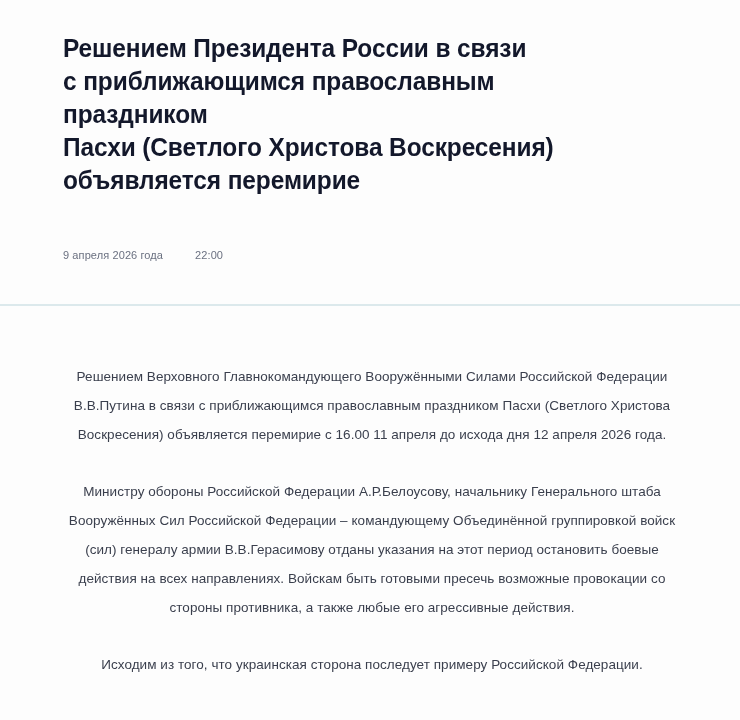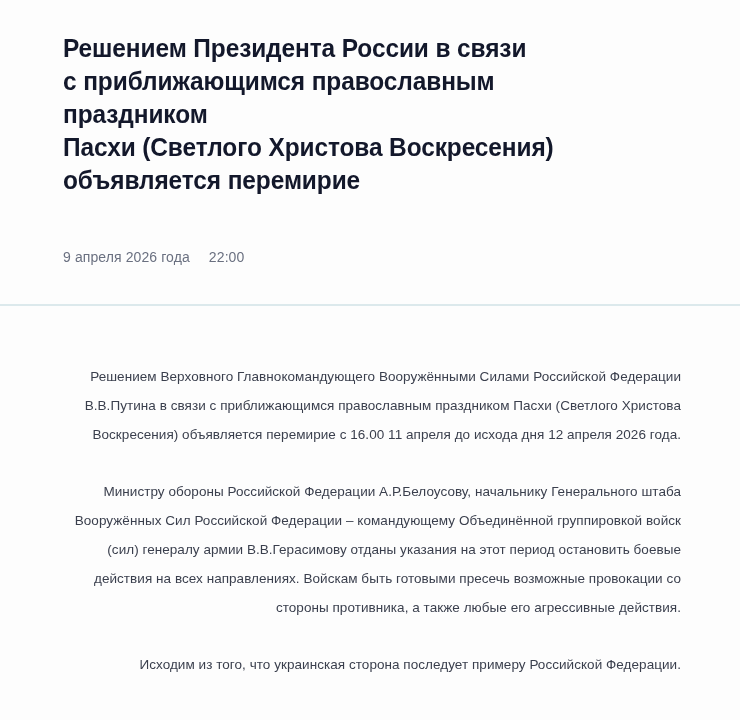--- a/index.html
+++ b/index.html
@@ -41,29 +41,29 @@
     max-width: 620px;
     transform: scaleX(0.94);
     transform-origin: left top;
     white-space: pre-line;
   }
 
   .meta-row {
     margin-top: 52px;
     display: flex;
     align-items: baseline;
-    font-size: 14px;
+    font-size: 11px;
     color: #6a7080;
     letter-spacing: 0.1px;
   }
   .meta-date {
     white-space: nowrap;
   }
   .meta-time {
-    margin-left: 19px;
+    margin-left: 32px;
     white-space: nowrap;
   }
 
   
   .divider {
     position: absolute;
     left: 0;
     top: 304px;
     width: 740px;
     height: 2px;
@@ -77,21 +77,21 @@
     left: 63px;
     width: 618px;
   }
 
   .para {
     margin: 0 0 28px 0;
     font-size: 13.5px;
     line-height: 29px;
     color: #3a3f4d;
     letter-spacing: 0.05px;
-    text-align: right;
+    text-align: center;
   }
   .para:last-child {
     margin-bottom: 12px;
   }
 </style>
 </head>
 <body>
 
 <div class="page">
 

